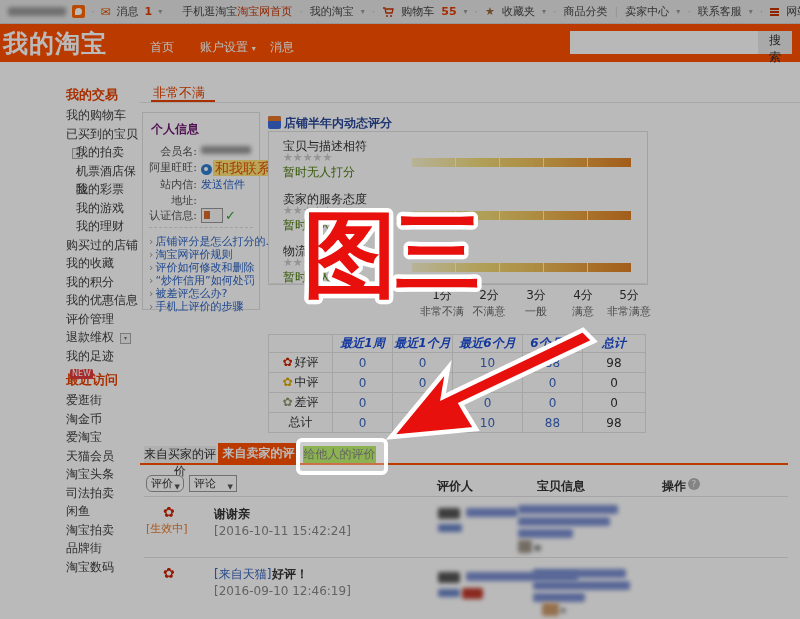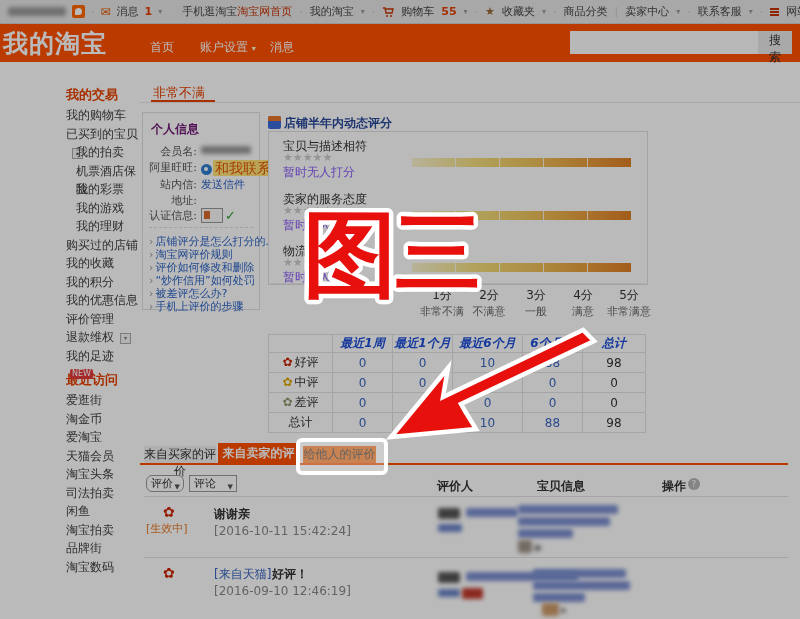--- a/index.html
+++ b/index.html
@@ -58,21 +58,21 @@
   .pf-sep{position:absolute;left:6px;top:114px;width:104px;border-top:1px dashed #ddd;}
   .pf-link{position:absolute;left:6px;font-size:11px;white-space:nowrap;}
   .pf-link .arr{color:#999;margin-right:2px;}
   
   .score-title{position:absolute;left:284px;top:115px;font-weight:bold;color:#2b4a9b;}
   .shop-ico{position:absolute;left:268px;top:116px;width:13px;height:13px;background:#3a6bd8;border-radius:2px;}
   .shop-ico::after{content:"";position:absolute;left:0;top:0;width:13px;height:5px;background:#e8762a;border-radius:2px 2px 0 0;}
   .score-panel{position:absolute;left:268px;top:131px;width:380px;height:154px;border:1px solid #e0e0e0;box-sizing:border-box;background:#fff;}
   .score-row-label{position:absolute;left:14px;color:#333;}
   .score-stars{position:absolute;left:14px;color:#ccc;font-size:11px;letter-spacing:0;}
-  .score-status{position:absolute;left:14px;color:#8b5cf6;}
+  .score-status{position:absolute;left:14px;color:#4d7c0f;}
   .score-bar{position:absolute;left:142px;width:220px;height:9px;
     background-image:linear-gradient(90deg,rgba(255,255,255,.85) 0 1px,rgba(255,255,255,0) 1px),
       linear-gradient(90deg,#fcf5d2 0%,#f3dd7c 30%,#eec35c 55%,#e89d3c 80%,#df8026 100%);
     background-size:20% 100%,100% 100%;}
   .scale-row{position:absolute;left:1px;right:1px;top:151px;height:26px;border-top:1px solid #ececec;}
   .scale-col{position:absolute;width:60px;text-align:center;}
   .scale-score{color:#333;font-size:12px;}
   .scale-desc{color:#666;font-size:11px;}
   
   .credit-line{position:absolute;left:268px;top:315px;width:380px;height:16px;}
@@ -335,21 +335,21 @@
       <td class="cell-blue">10</td>
       <td class="cell-blue">88</td>
       <td class="cell-dark">98</td>
     </tr>
   </tbody>
     </table>
 
   <div class="rtab-line"></div>
   <div class="rtab plain" style="left:144px;width:72px;">来自买家的评价</div>
   <div class="rtab active" style="left:218px;width:81px;">来自卖家的评价</div>
-  <div class="rtab plain" style="left:303px;width:73px;background:#f97316;">给他人的评价</div>
+  <div class="rtab plain" style="left:303px;width:73px;background:#84cc16;">给他人的评价</div>
 
   <div class="fselect" style="left:146px;width:38px;border-radius:6px;"><span>评价</span><span class="sel-caret">▼</span></div>
   <div class="fselect" style="left:189px;width:48px;"><span>评论</span><span class="sel-caret">▼</span></div>
   <div class="list-header" style="left:437px;">评价人</div>
   <div class="list-header" style="left:537px;">宝贝信息</div>
   <div class="list-header" style="left:662px;">操作</div>
   <div class="q-ico">?</div>
   <div class="hr-light" style="top:496px;"></div>
 
   <div>

